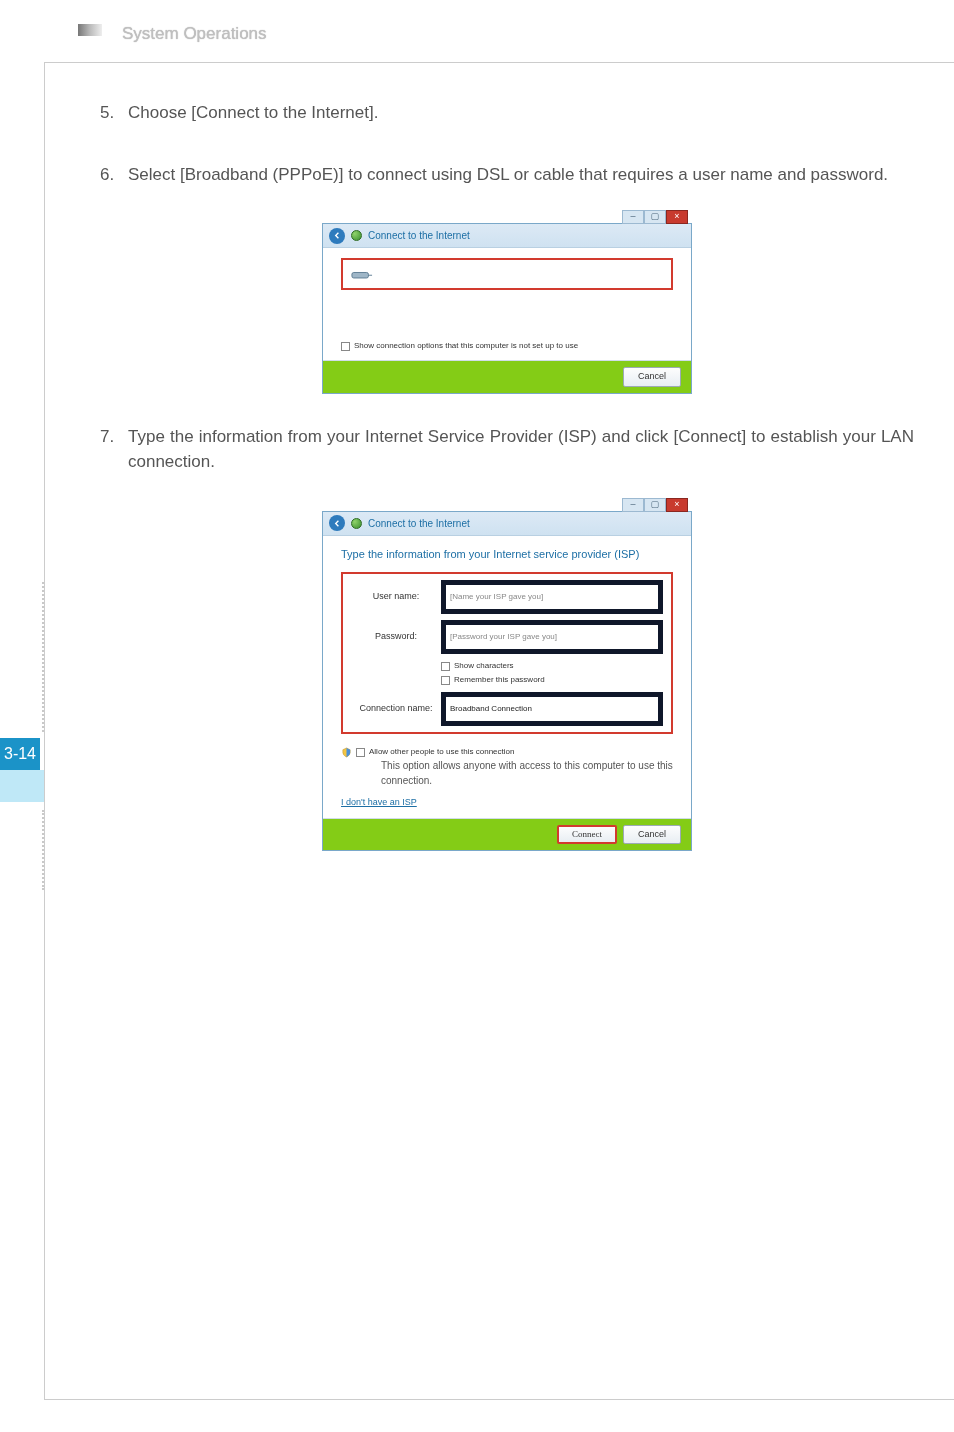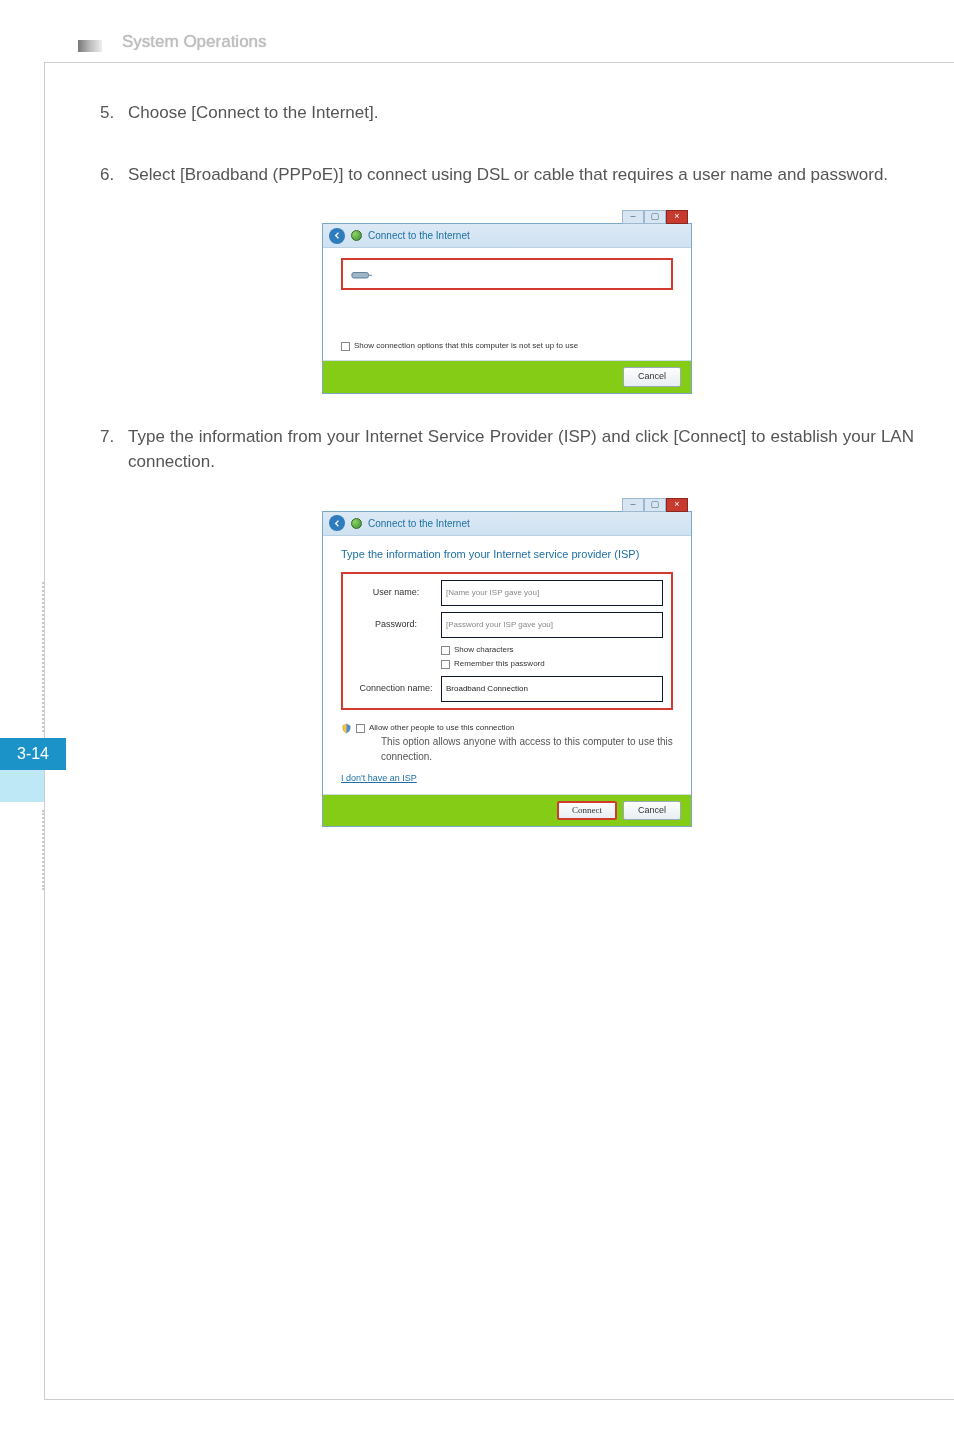--- a/index.html
+++ b/index.html
@@ -17,21 +17,21 @@
     left: 44px;
     right: 0;
     bottom: 32px;
     border: 1px solid #ccc;
     border-right: none;
   }
   
   .header-strip {
     position:absolute;
     top:24px; left:78px; right:0; height:28px;
-    display:flex; align-items:flex-end; gap:20px;
+    display:flex; align-items:flex-start; gap:20px;
   }
   .header-strip .mark {
     width:24px; height:12px;
     background:linear-gradient(to right,#777,#bbb,#eee);
   }
   .header-strip .txt {
     color:#ffffff;
     font-size:17px;
     text-shadow:0 0 1px #aaa;
   }
@@ -60,21 +60,21 @@
   .step .body {
     flex: 1;
     text-align: justify;
   }
 
   
   .page-tab {
     position: absolute;
     left: 0;
     top: 738px;
-    width: 66px;
+    width: 40px;
     height: 32px;
     background: #1b93c8;
     color: #fff;
     font-size: 16px;
     display: flex;
     align-items: center;
     justify-content: center;
   }
   .page-tab-below {
     position:absolute;
@@ -169,21 +169,21 @@
     border:1px solid #9caab5;
     padding:2px 14px;font-size:9px;color:#333;border-radius:2px;
   }
   .win-btn.hl{border:2px solid #d23a2e;padding:1px 13px;font-family:Liberation Serif, serif;}
 
   
   .form-area{border:2px solid #d23a2e;padding:6px 8px;}
   .form-row{display:flex;align-items:center;margin-bottom:6px;}
   .form-row .lbl{width:90px;font-size:9px;color:#333;text-align:center;}
   .form-row .inp{
-    flex:1;border:1px solid #0f172a;height:24px;
+    flex:1;border:5px solid #0f172a;height:24px;
     font-size:8px;color:#888;padding:12px 4px;display:flex;align-items:center;
     background:#fff;
   }
   .link{color:#1d6fa5;font-size:9px;text-decoration:underline;}
   .shield{width:11px;height:11px;display:inline-block;}
 </style>
 </head>
 <body>
 
 <div class="header-strip">

